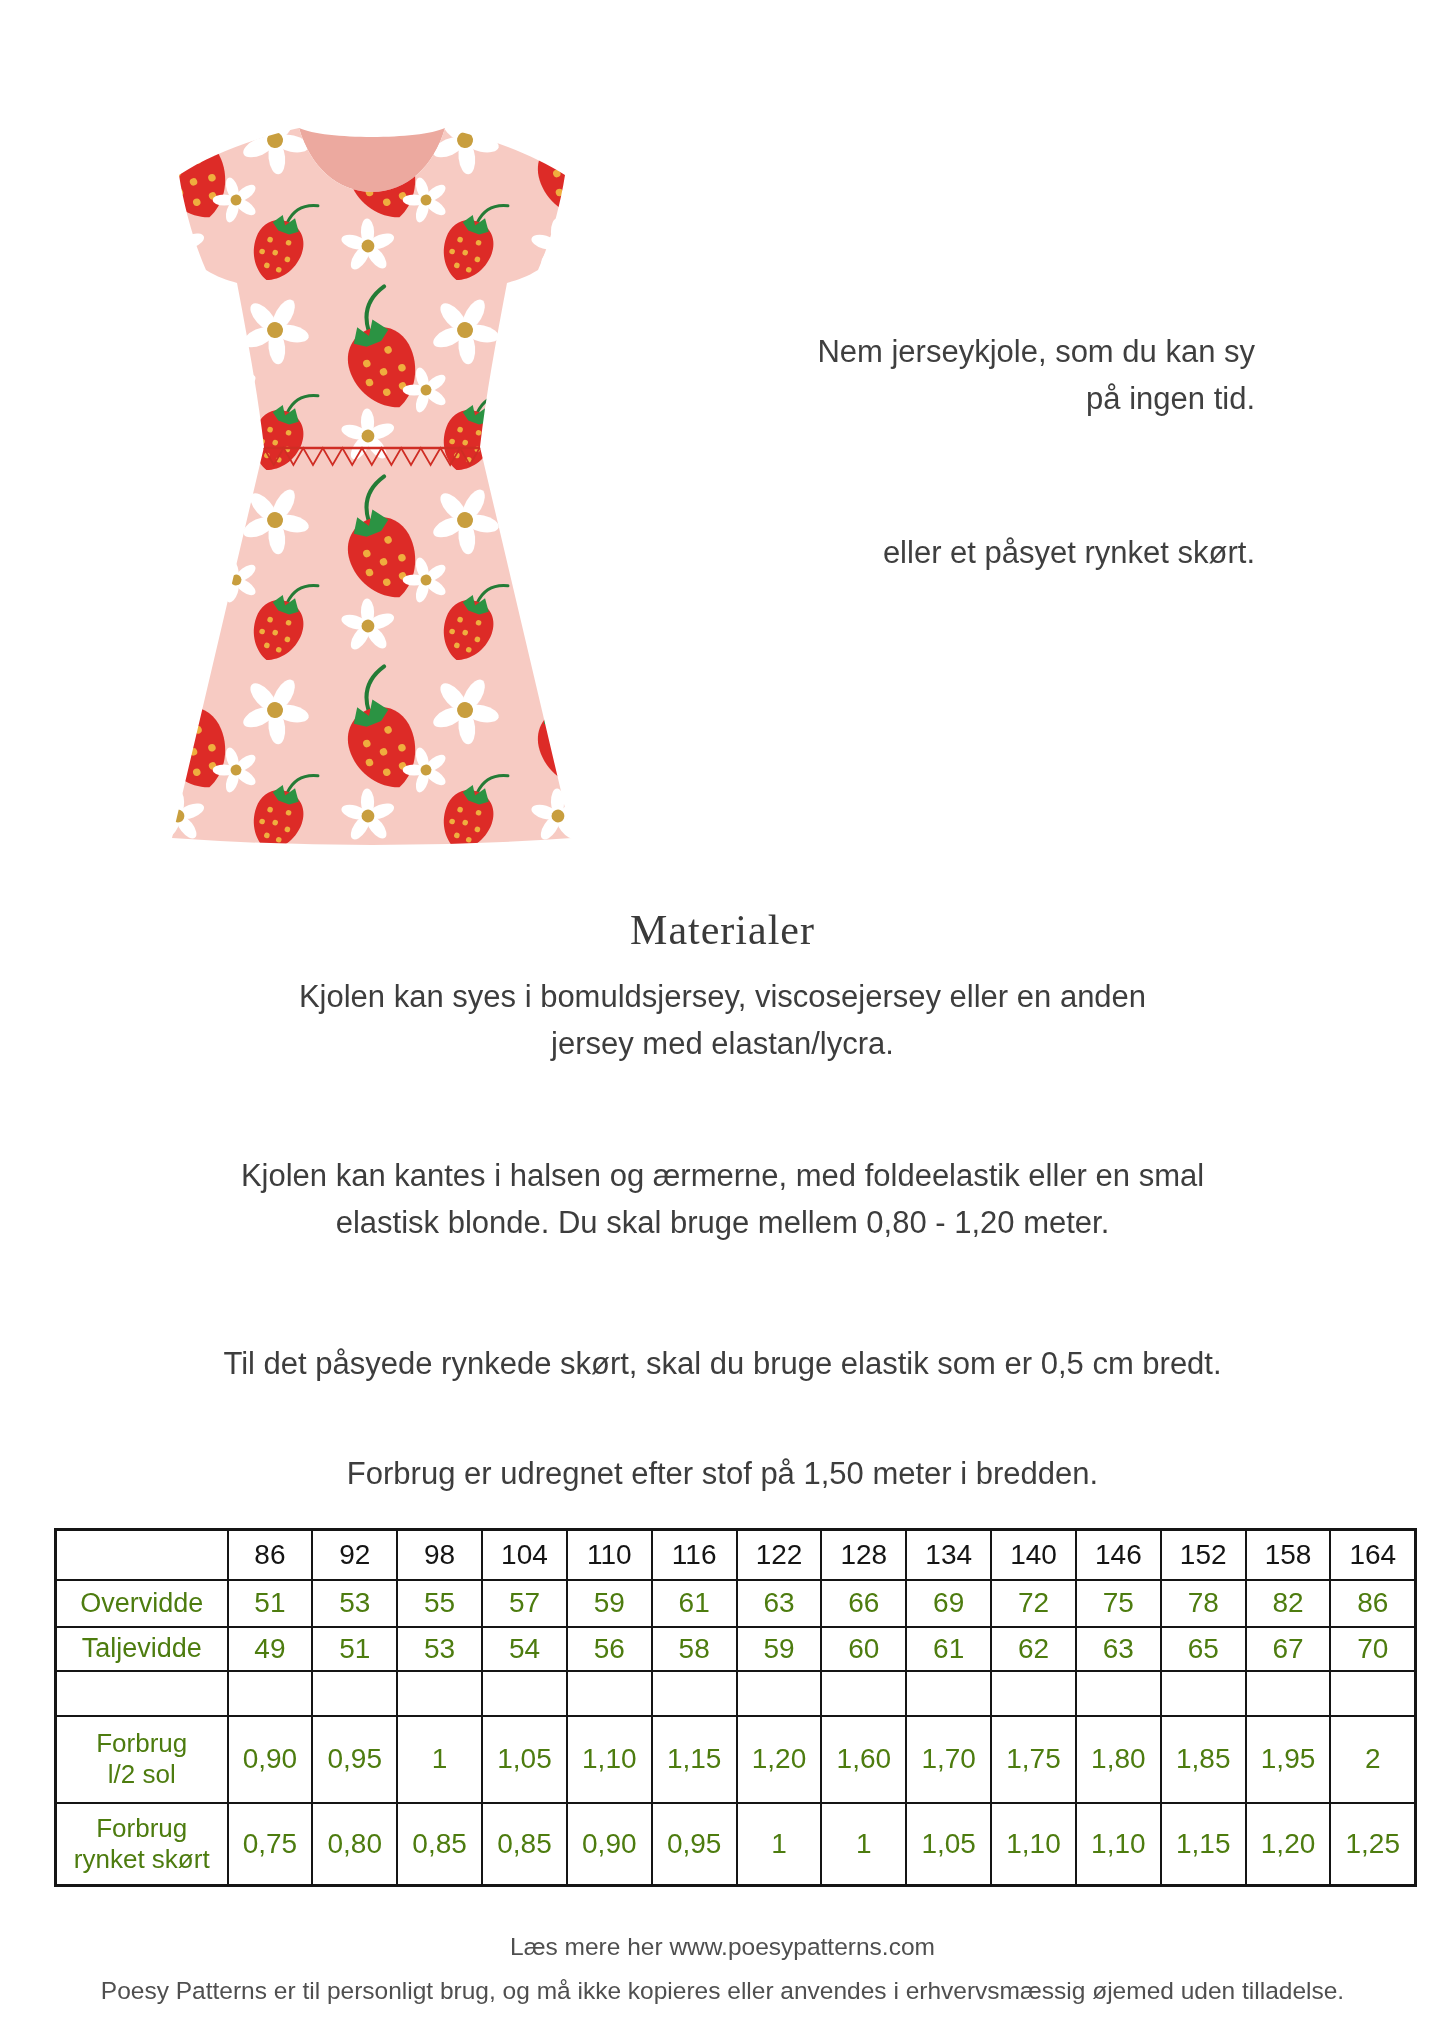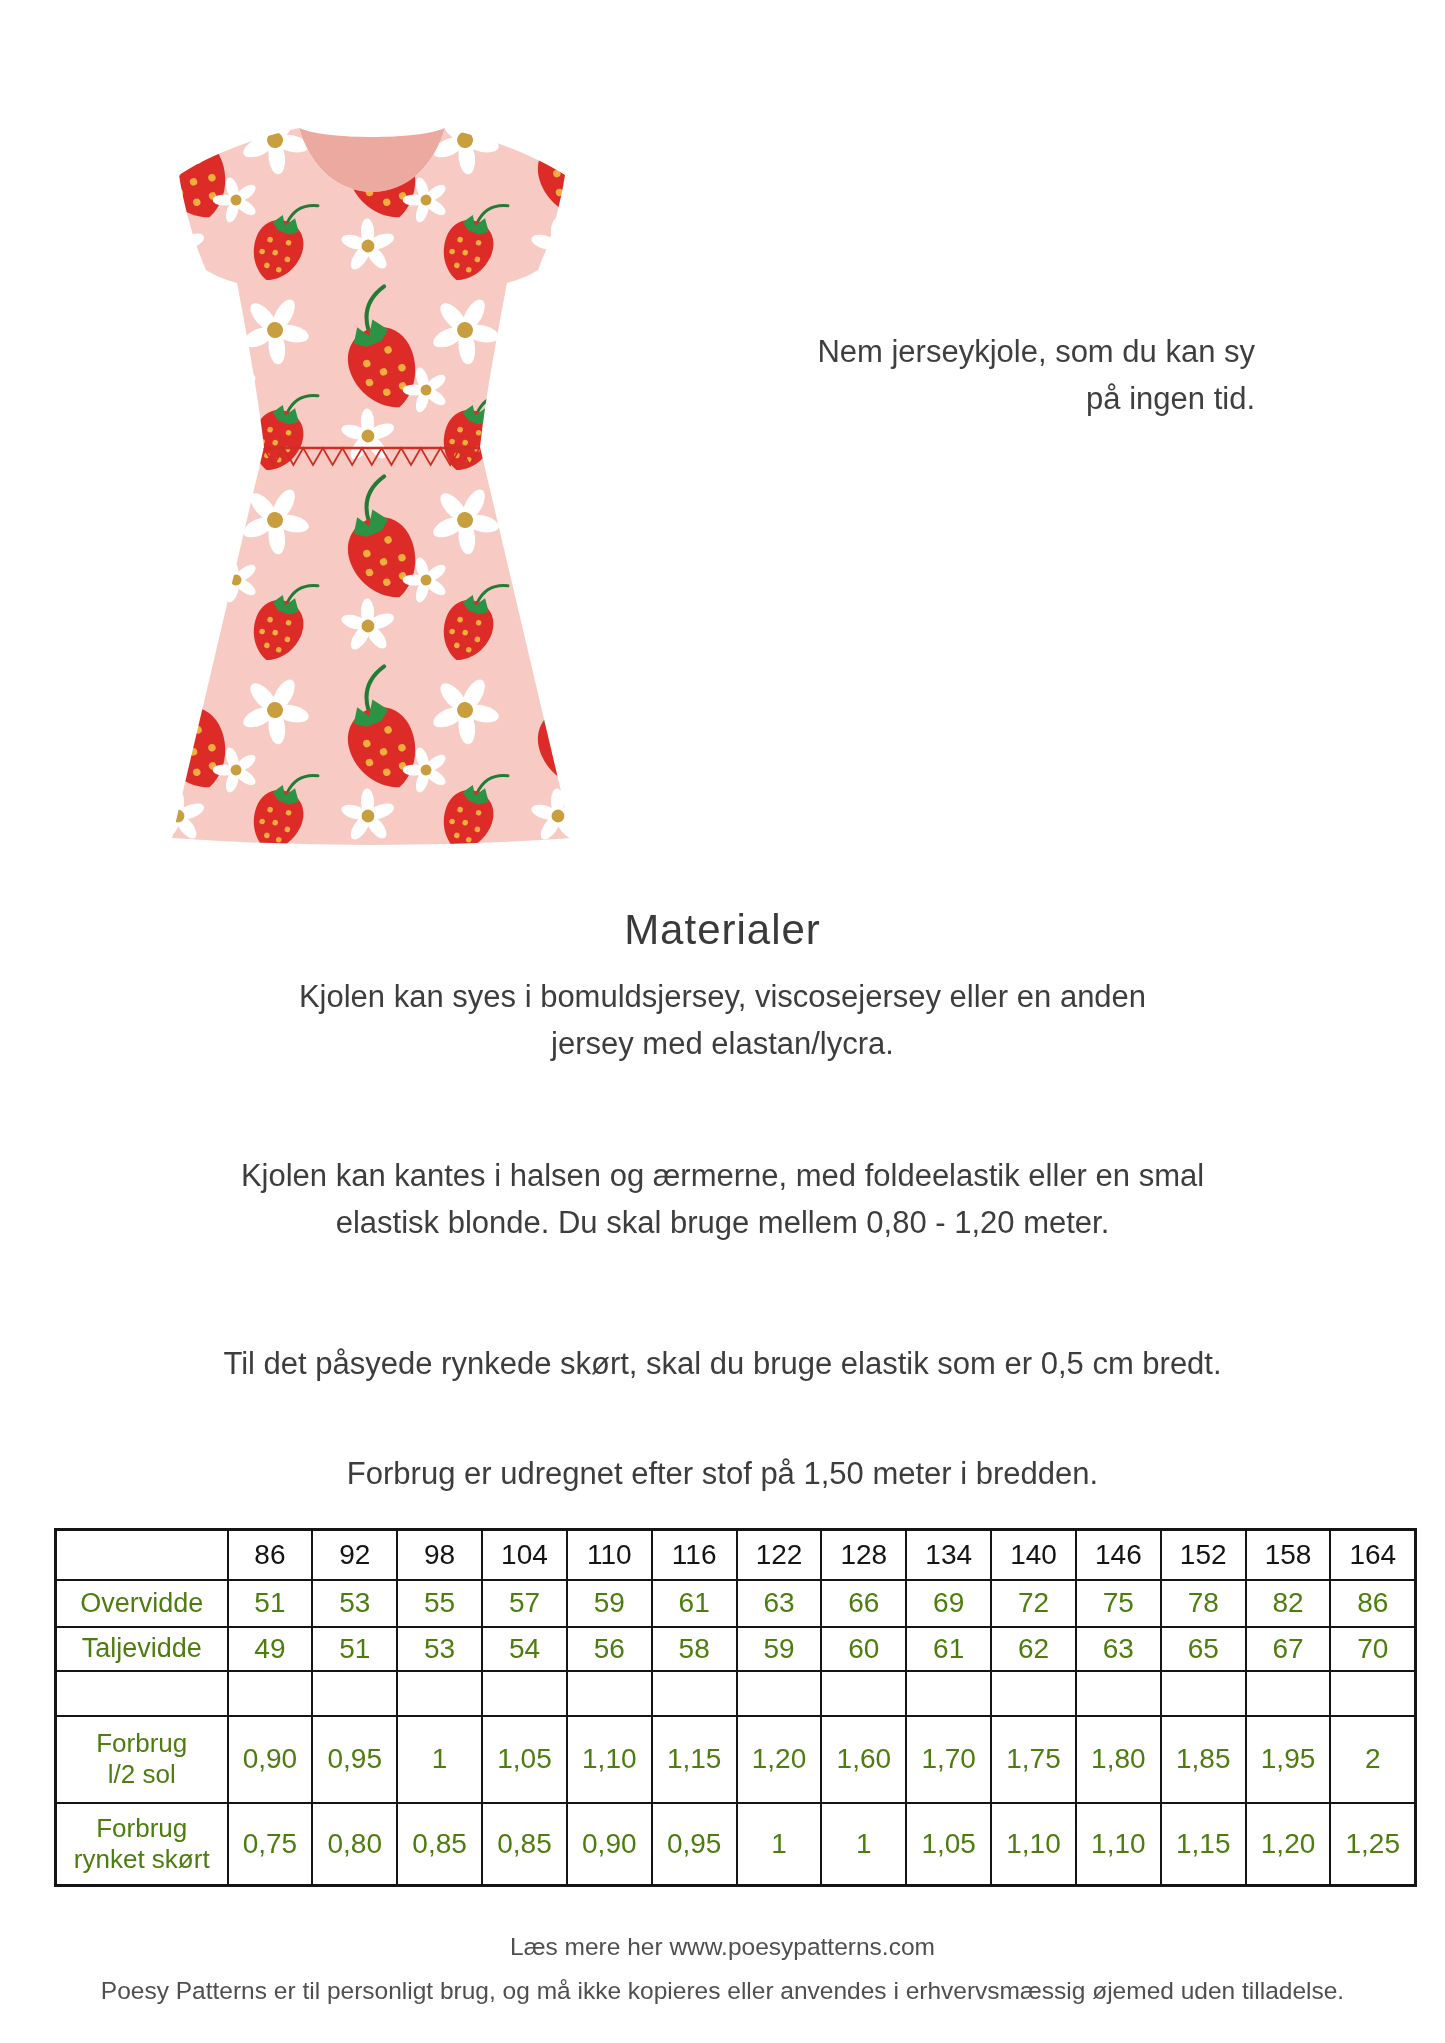--- a/index.html
+++ b/index.html
@@ -18,21 +18,21 @@
 
   
   .dress-wrap{left:133px;top:94px;width:478px;height:752px;}
 
   
   .intro{left:595px;top:328px;width:660px;text-align:right;
          font-size:31px;line-height:47px;color:#3f3f3f;}
   .intro .gap{height:60px;}
 
   
-  .materialer-heading{top:905px;font-size:42px;line-height:50px;color:#3a3a3a;letter-spacing:1px;}
+  .materialer-heading{top:905px;font-size:42px;line-height:50px;color:#3a3a3a;letter-spacing:1px;font-family:Liberation Serif, serif;}
   .mat-p1{top:973px;font-size:31px;line-height:47px;}
   .mat-p2{top:1152px;font-size:31px;line-height:47px;}
   .mat-p3{top:1340px;font-size:31px;line-height:47px;}
   .mat-p4{top:1450px;font-size:31px;line-height:47px;}
 
   
   .size-table-wrap{left:54px;top:1528px;}
   table.size-table{
     border-collapse:collapse;table-layout:fixed;width:1363px;
     border:3px solid #151515;color:#1a1a1a;
@@ -123,20 +123,21 @@
   </div>
 
   <div class="abs intro">
     <p>
       <span>Nem jerseykjole, som du kan sy</span><br>
       <span>på ingen tid.</span>
     </p>
     <div class="gap"></div>
     <p>
       <br>
+      <span>eller et påsyet rynket skørt.</span>
     </p>
   </div>
 
   <div class="abs centered materialer-heading">Materialer</div>
 
   <p class="abs centered mat-p1">
     <span>Kjolen kan syes i bomuldsjersey, viscosejersey eller en anden</span><br>
     <span>jersey med elastan/lycra.</span>
   </p>
 

